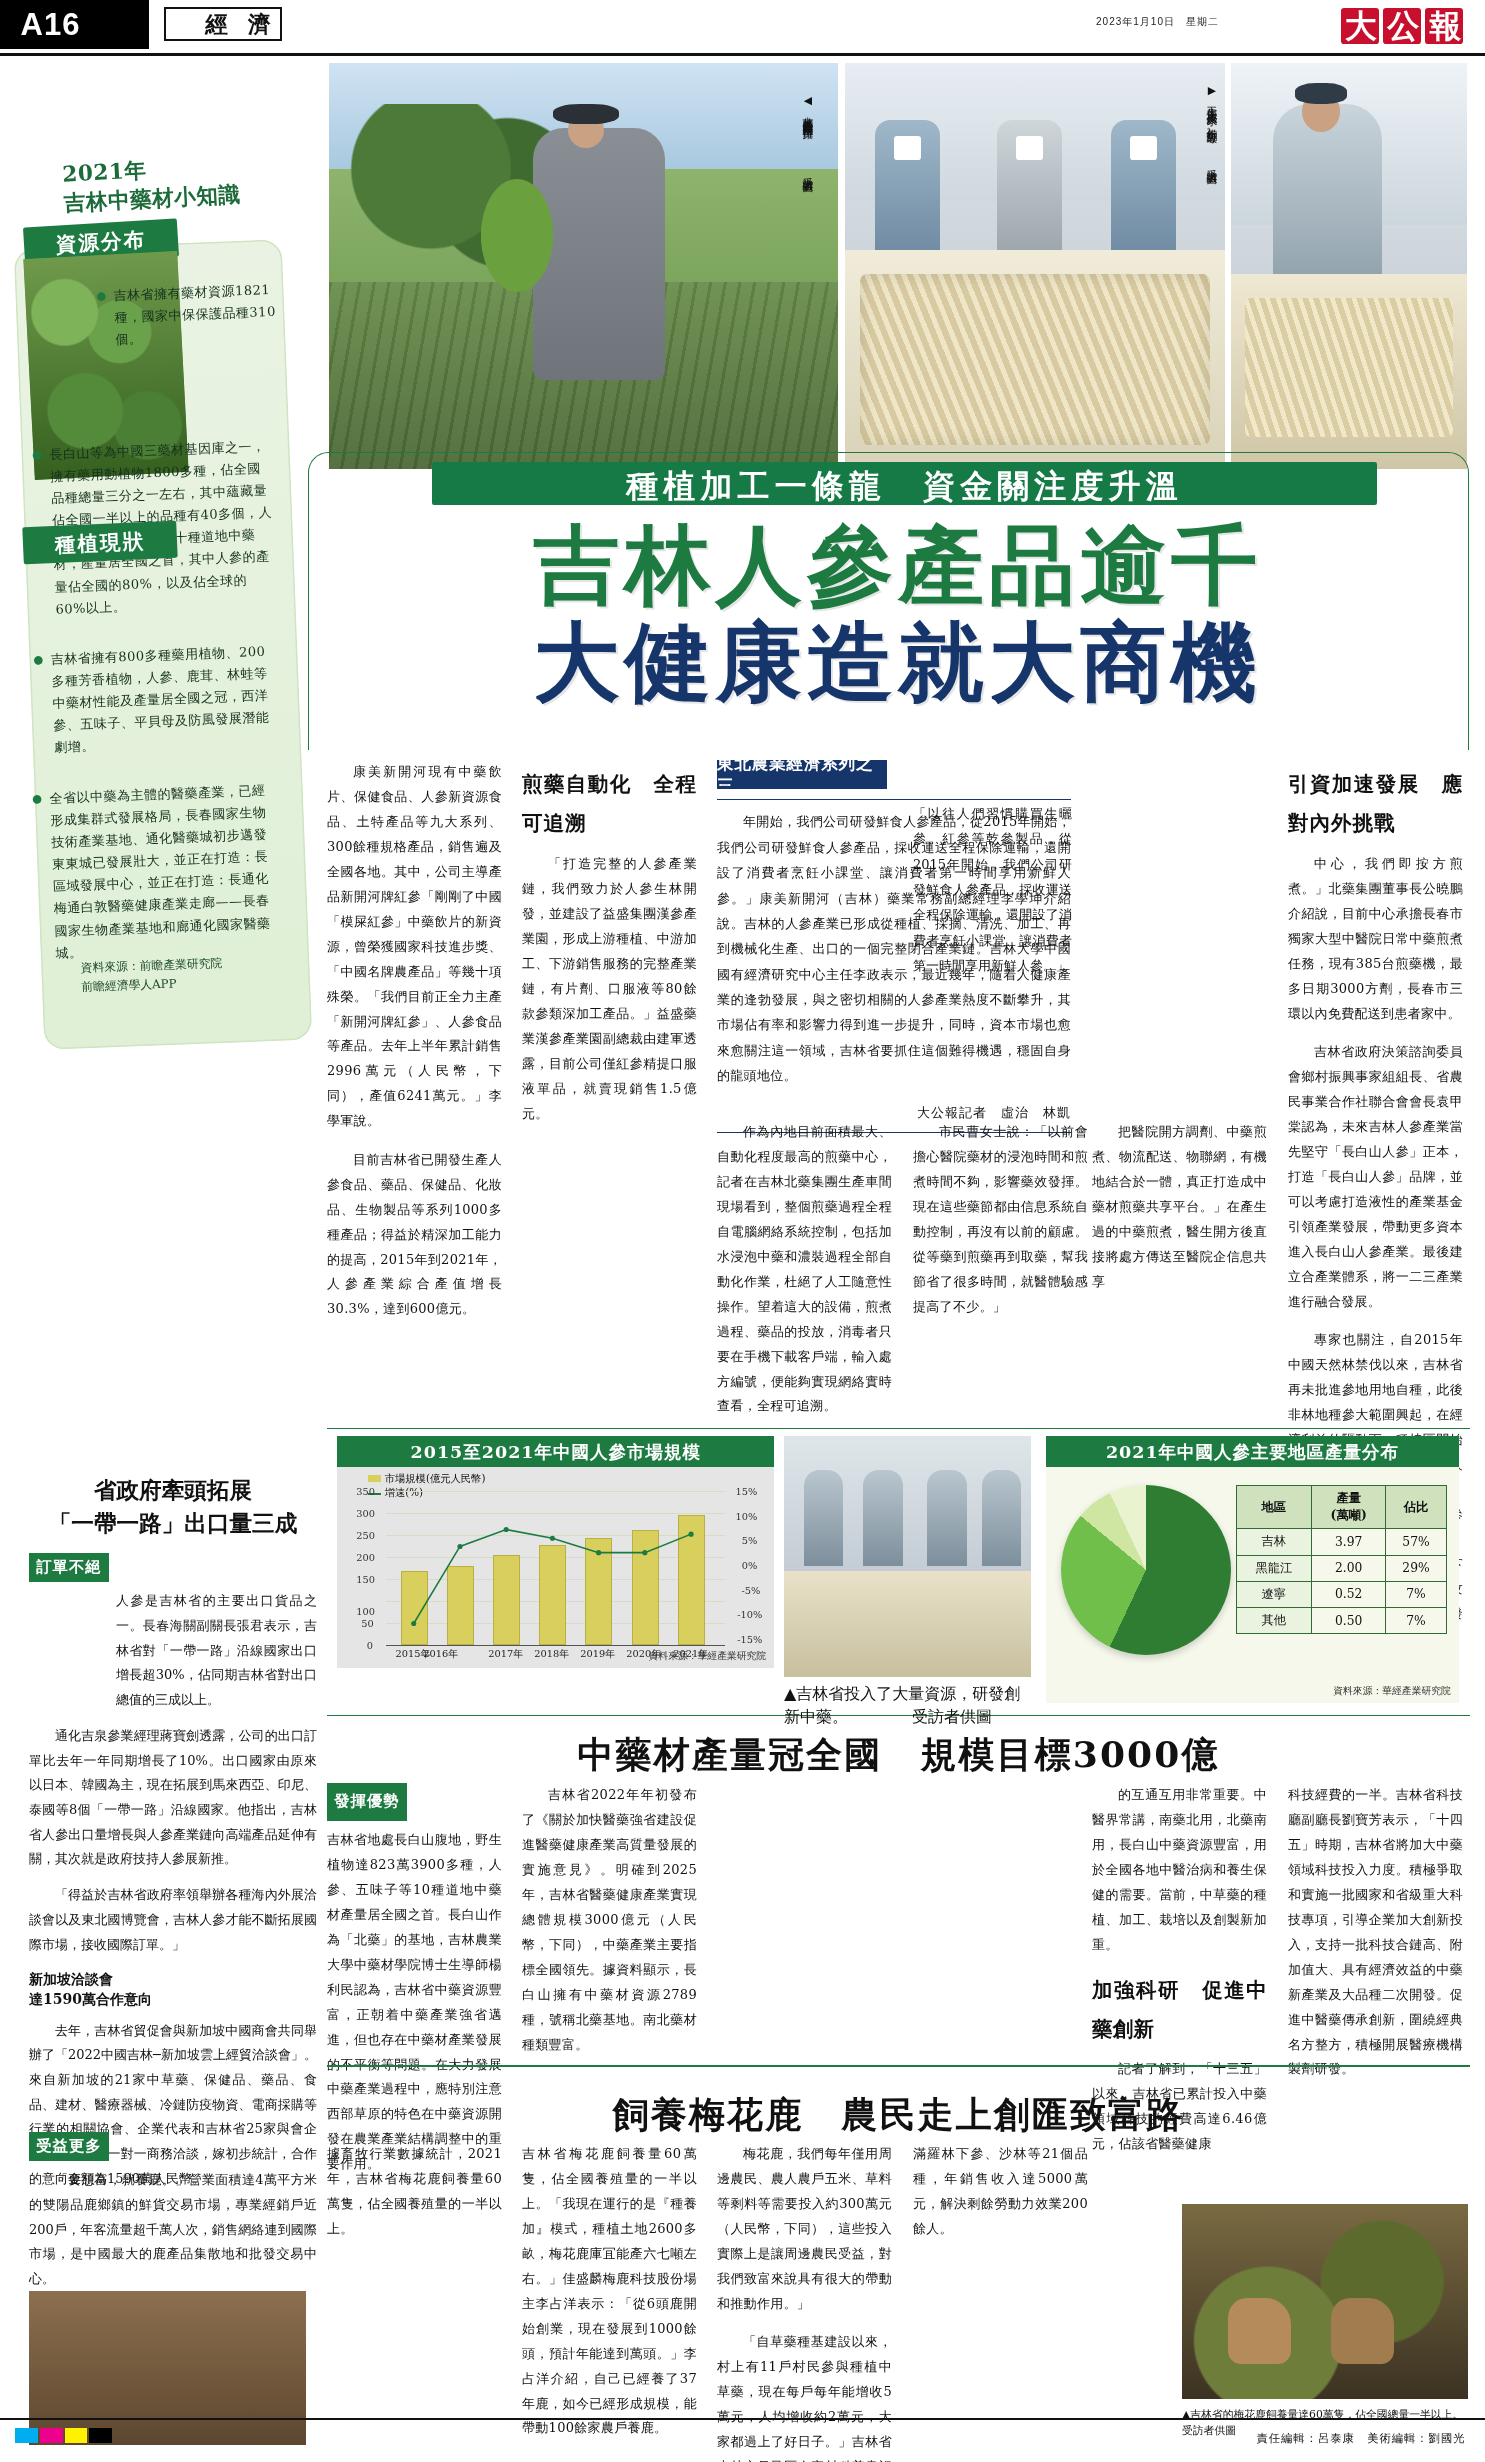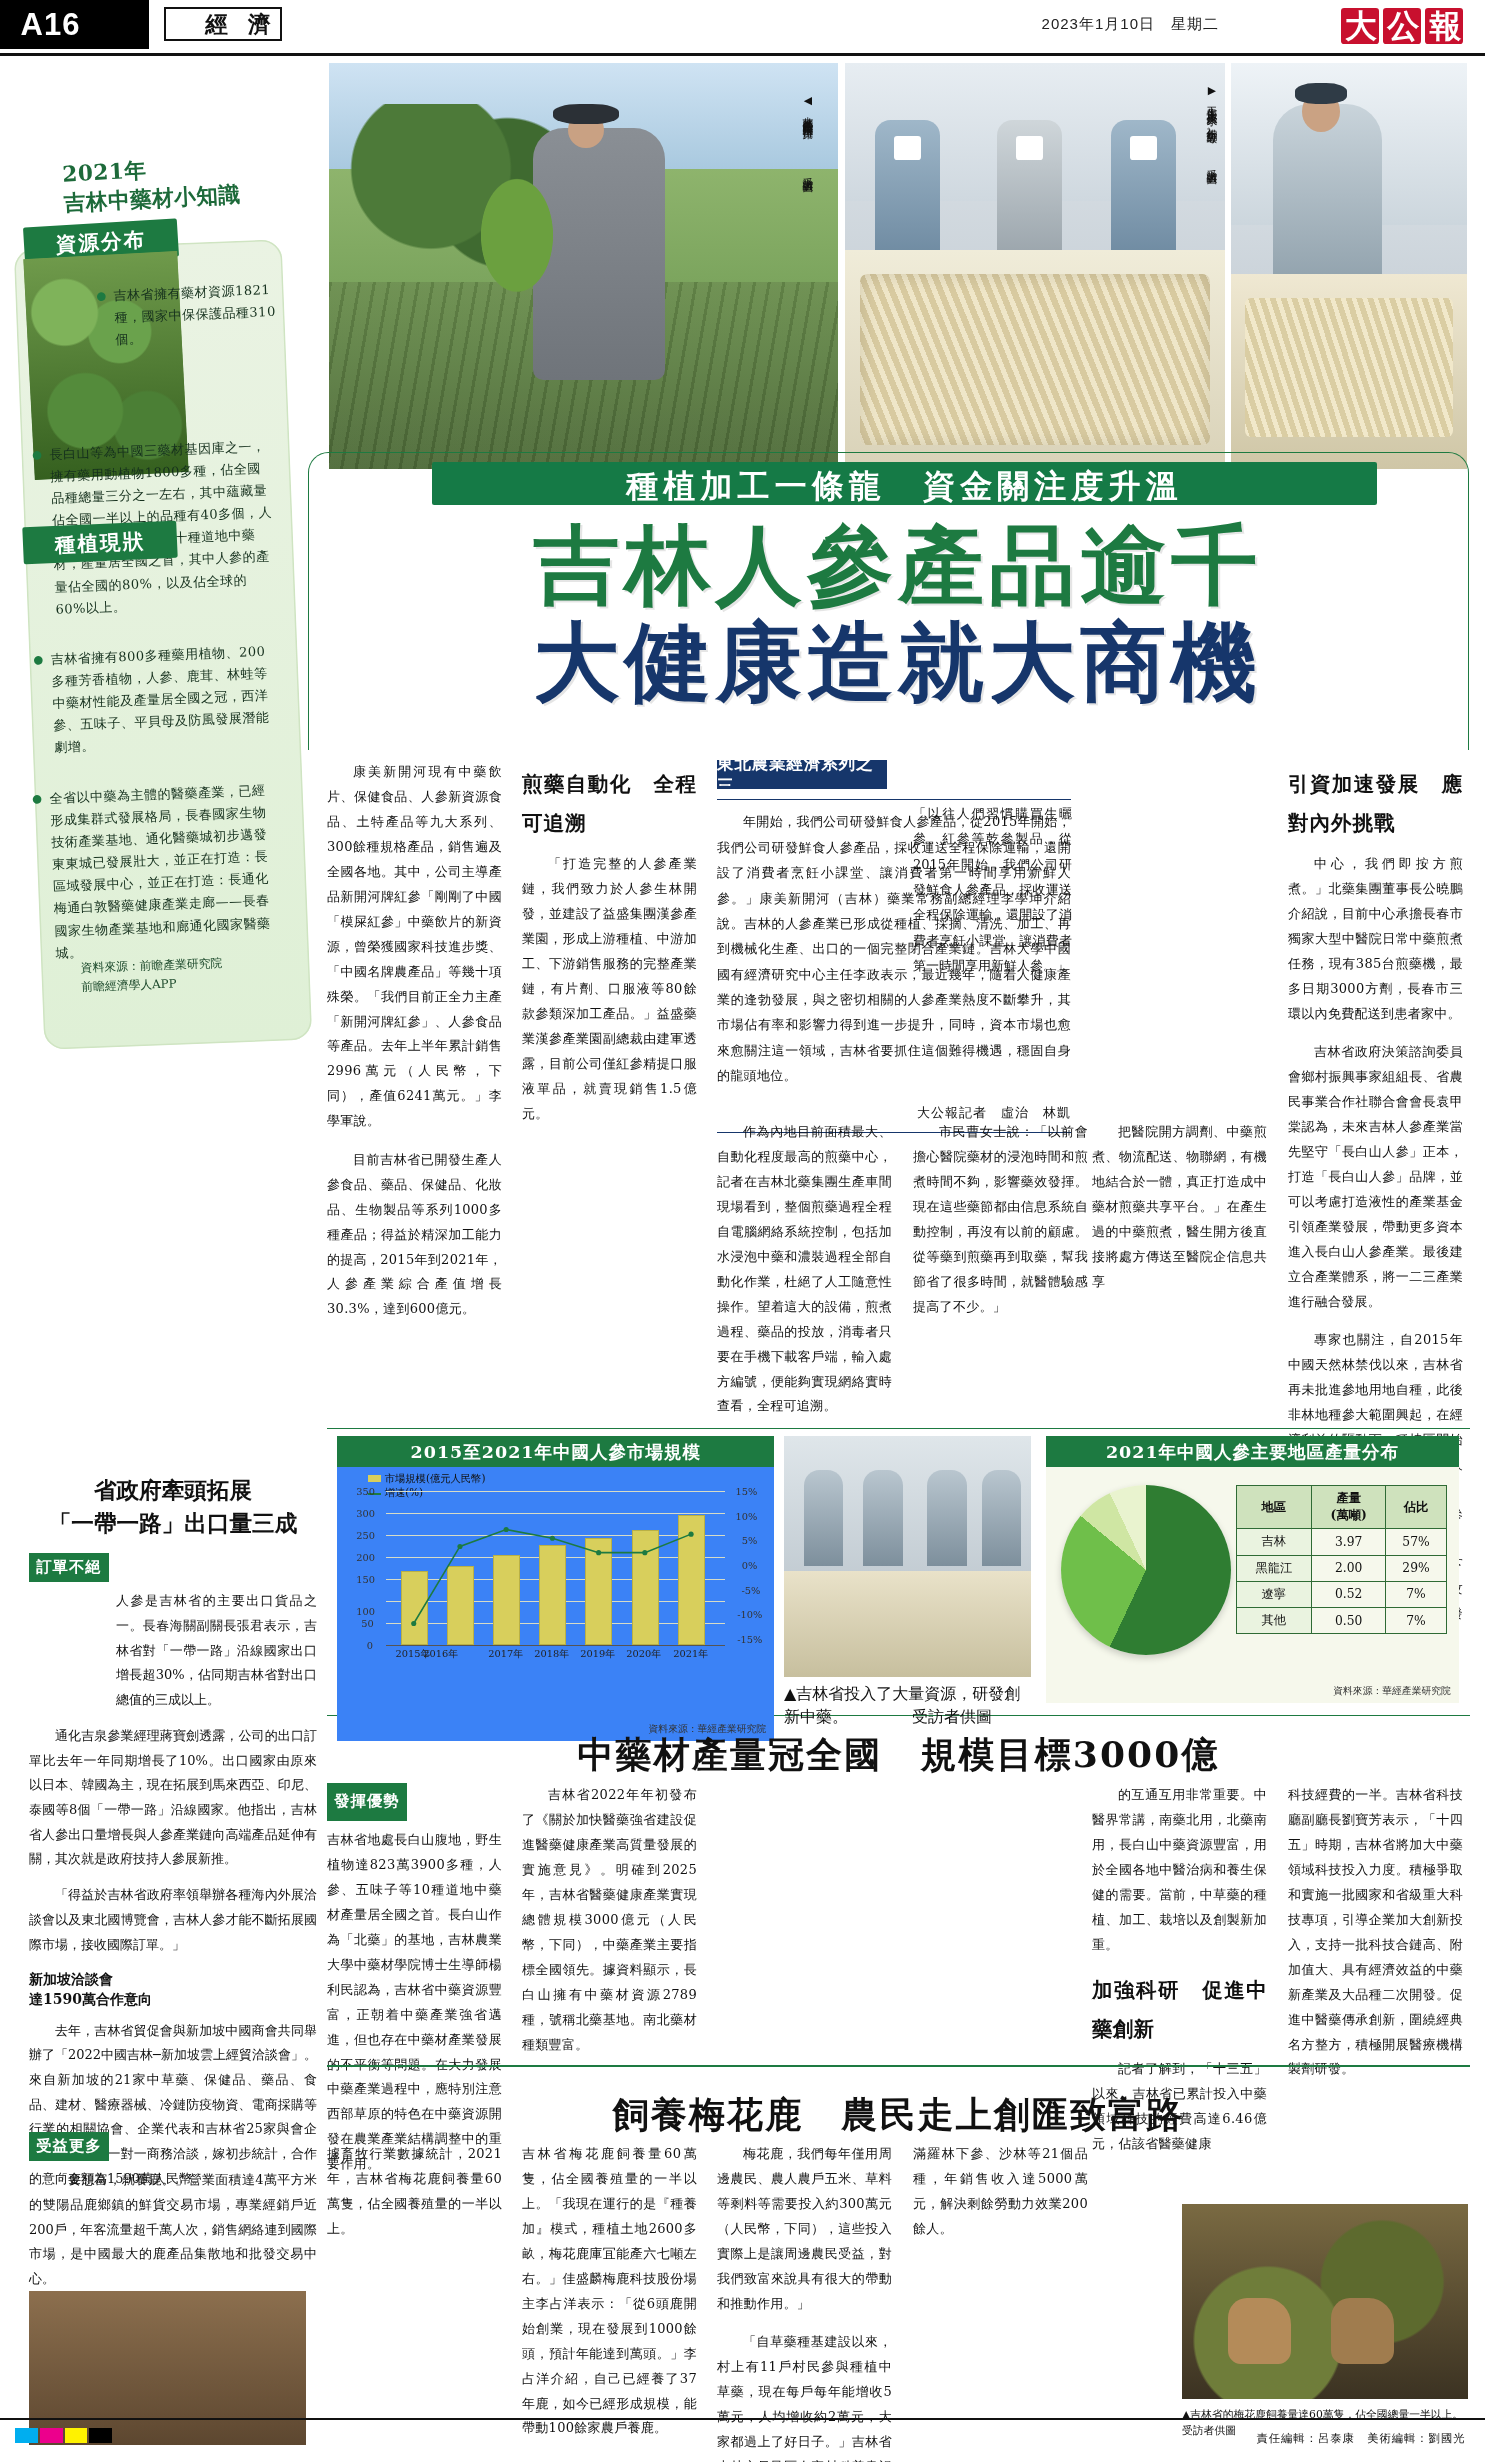--- a/index.html
+++ b/index.html
@@ -24,21 +24,21 @@
     display:flex; align-items:center; padding-left:20.5px;
     letter-spacing:1px;
   }
   .section-tag {
     position:absolute; left:164px; top:7.2px; width:118px; height:34px;
     border:2.1px solid #111; display:flex; align-items:center; justify-content:center;
     font-size:22.6px; font-weight:bold; letter-spacing:6.2px;padding-left:36px;
   }
   .masthead-date {
     position:absolute; right:267px; top:15.4px;
-    font-size:15px; color:#222; letter-spacing:1px;
+    font-size:10px; color:#222; letter-spacing:1px;
     font-family:"Liberation Sans", sans-serif;
   }
   .logo {
     position:absolute; right:20.5px; top:3.1px; width:226px; height:46px;
     display:flex; align-items:center; justify-content:flex-end;
     color:#c8102e; font-weight:bold; font-size:38px; letter-spacing:-2.1px;
   }
   .logo .lg-box {
     display:inline-block; background:#c8102e; color:#fff;
     padding:0 4.1px; margin:0 2.1px; font-size:32px; line-height:1.15;
@@ -214,22 +214,22 @@
 
   
   .main2 { position:absolute; left:327px; top:1120px; width:1143px; height:288px; }
   .m2col { position:absolute; top:0; width:175px; font-size:13px; line-height:1.92;
     text-align:justify; letter-spacing:0.3px; }
   .m2col p { margin:0 0 13.4px 0; text-indent:2em; }
 
   
   .chartzone { position:absolute; left:327px; top:1428px; width:1143px; height:288px;
     border-top:1.5px solid #1d7a41; border-bottom:1.5px solid #1d7a41; }
-  .chart-left { position:absolute; left:10.3px; top:7.2px; width:437px; height:305px;
-    background:#3b82f6; }
+  .chart-left { position:absolute; left:10.3px; top:7.2px; width:437px; height:232px;
+    background:#e5e5e5; }
   .chart-title {
     position:absolute; left:0; top:0; width:100%; height:31px; background:#1d7a41;
     color:#fff; font-size:17.5px; font-weight:bold; display:flex; align-items:center;
     justify-content:center; letter-spacing:1px;
   }
   .legend { position:absolute; left:31px; top:36px; font-size:10.3px; }
   .legend .sw { display:inline-block; width:12.3px; height:7.2px; background:#d8cf5c; margin-right:4.1px; }
   .legend .ln { display:inline-block; width:12.3px; height:2.1px; background:#1d7a41; margin-right:4.1px; vertical-align:1.5px;}
   .plot { position:absolute; left:49px; top:55px; width:339px; height:154px; }
   .plot .gl { position:absolute; left:0; width:100%; height:0.5px; background:#d7dcc6; }

